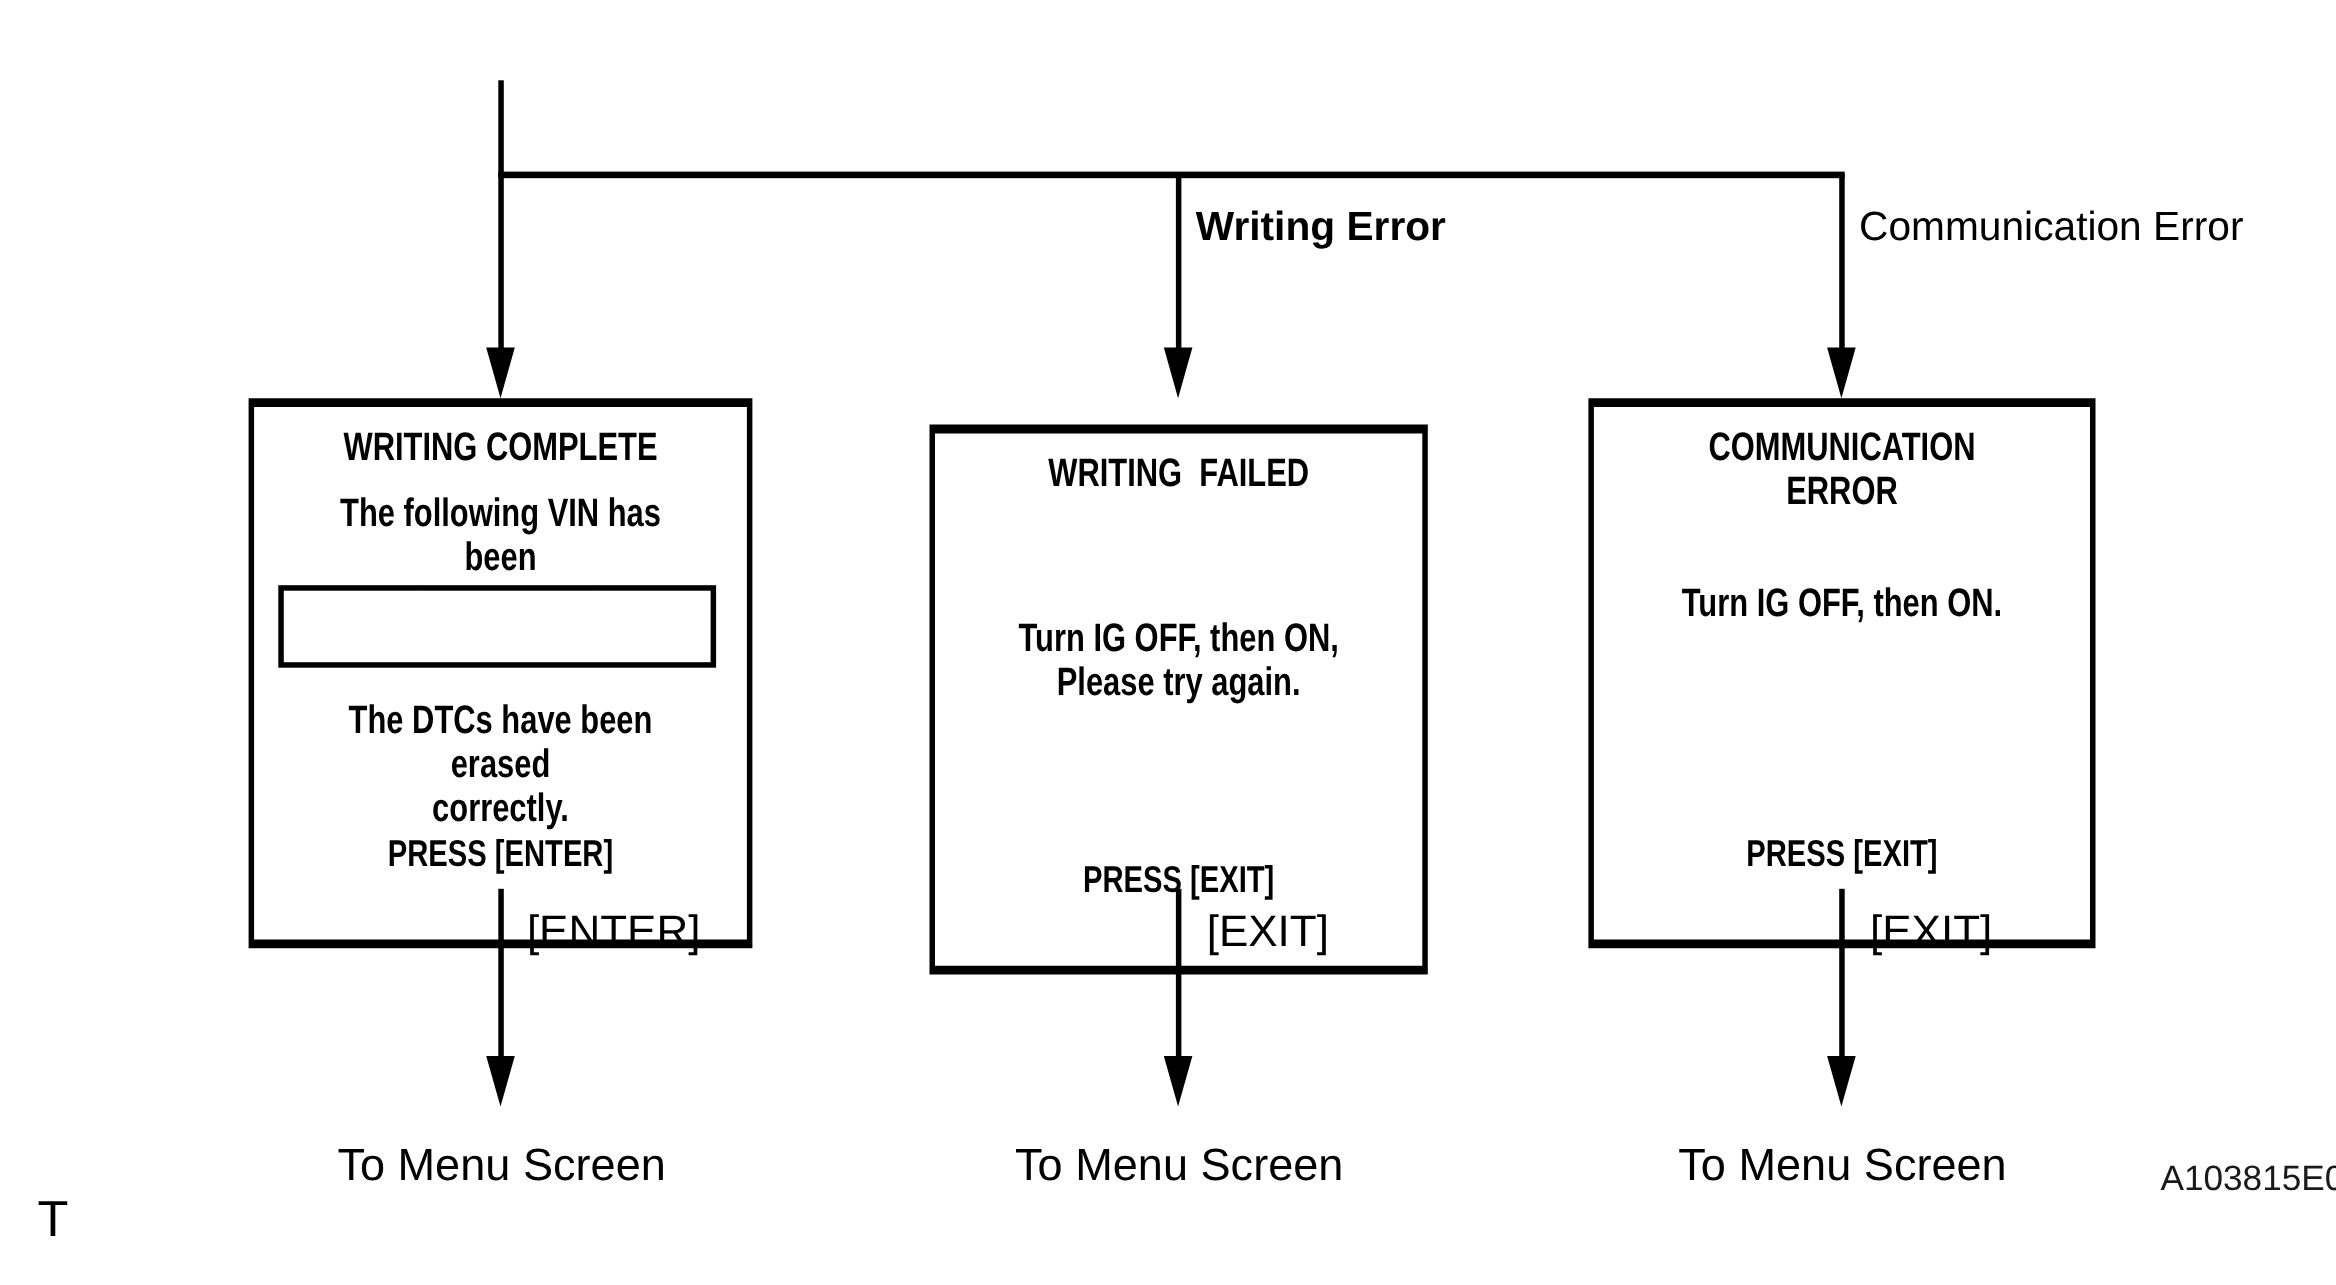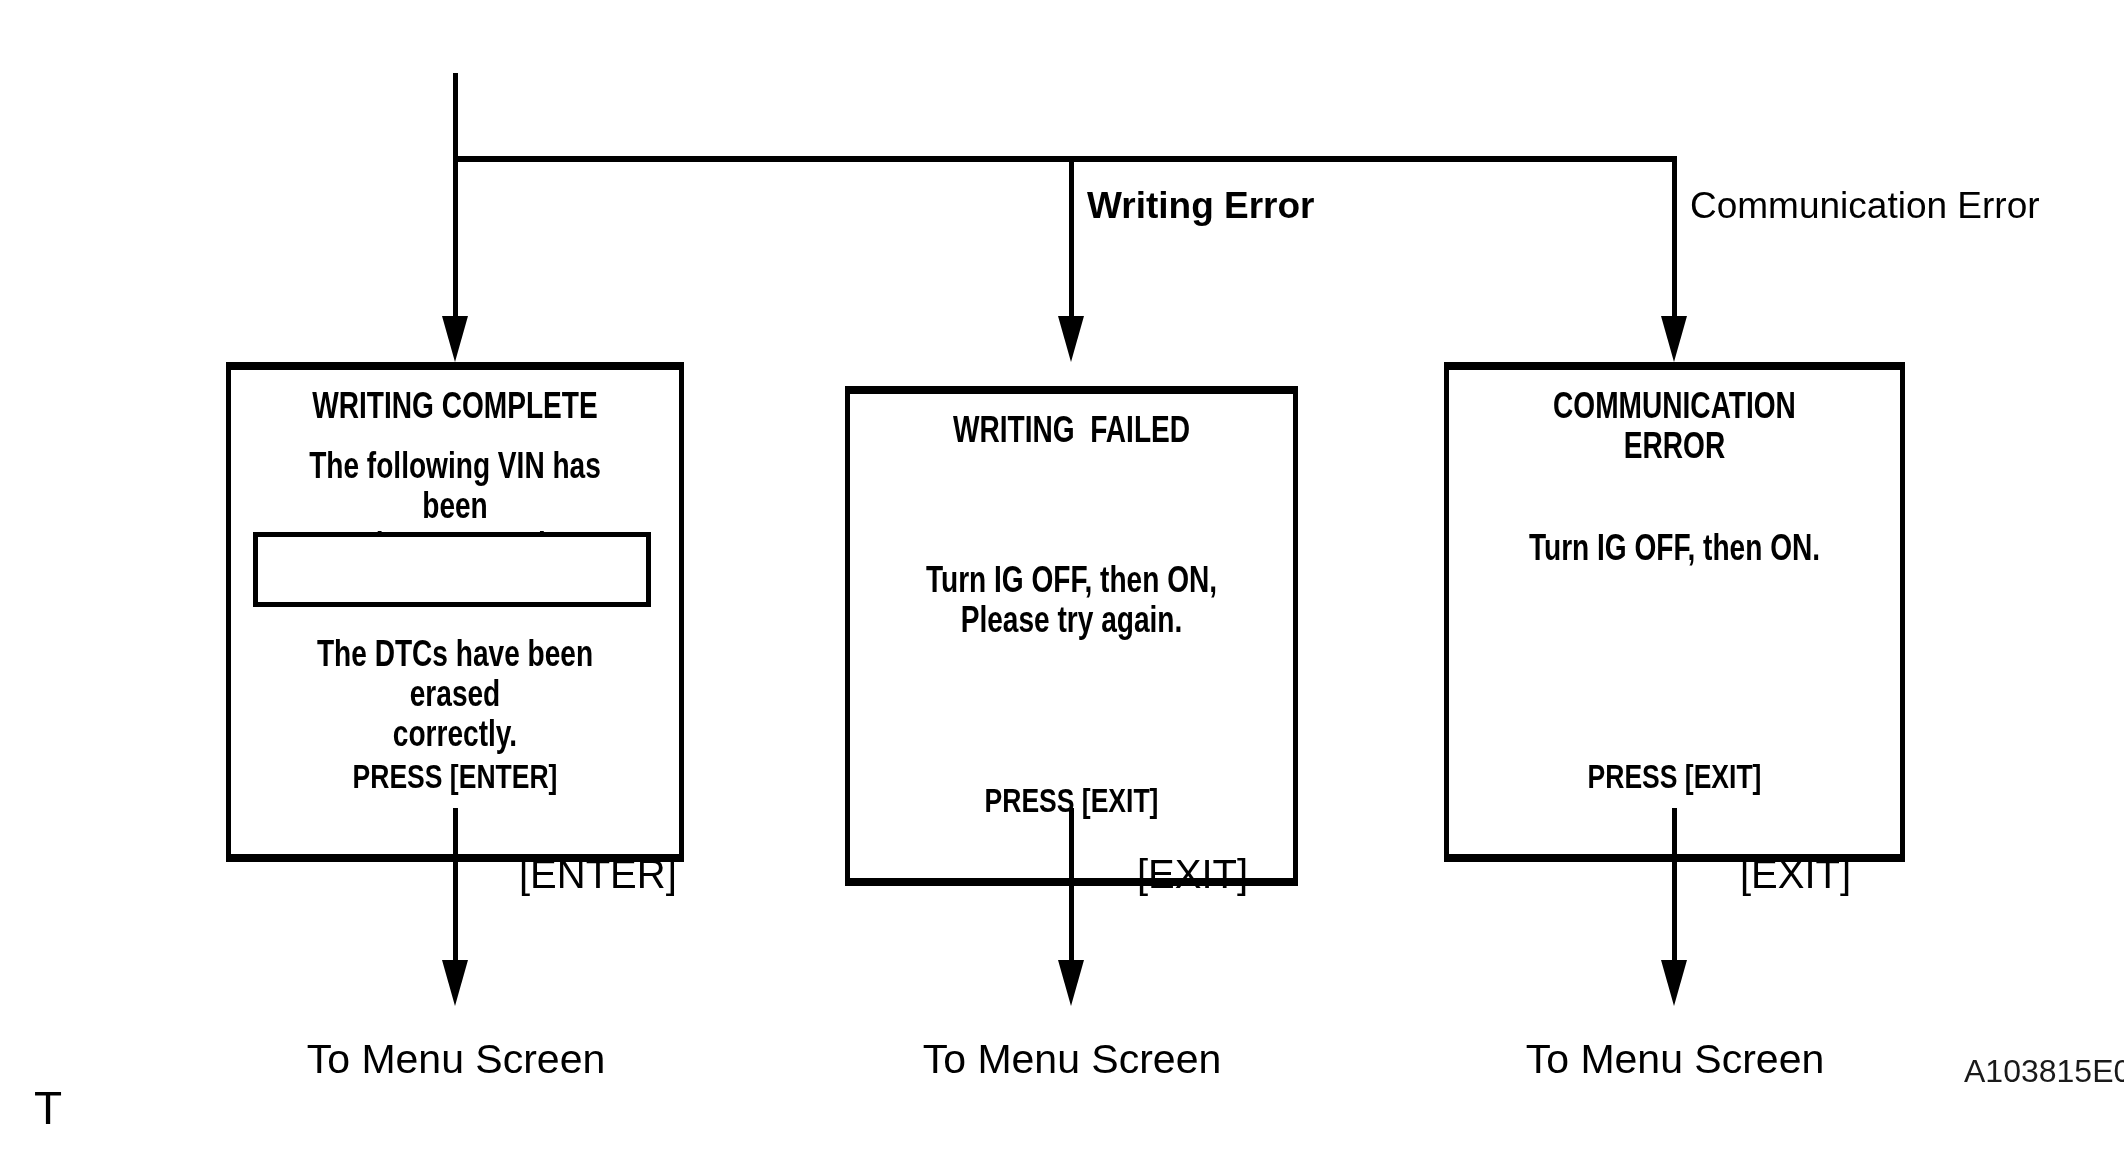--- a/index.html
+++ b/index.html
@@ -71,25 +71,24 @@
     top: 162px;
     left: 22px;
     width: 398px;
     height: 75px;
     border: 5px solid #000000;
     box-sizing: border-box;
     background: #ffffff;
   }
   .key-label {
     position: absolute;
-    top: 852px;
+    top: 825px;
     font-size: 40px;
     line-height: 44px;
     white-space: nowrap;
-    margin-left: 40px;
   }
   .dest-label {
     position: absolute;
     top: 1024px;
     width: 440px;
     text-align: center;
     font-size: 41px;
     line-height: 46px;
     white-space: nowrap;
     margin-top: 12px;

